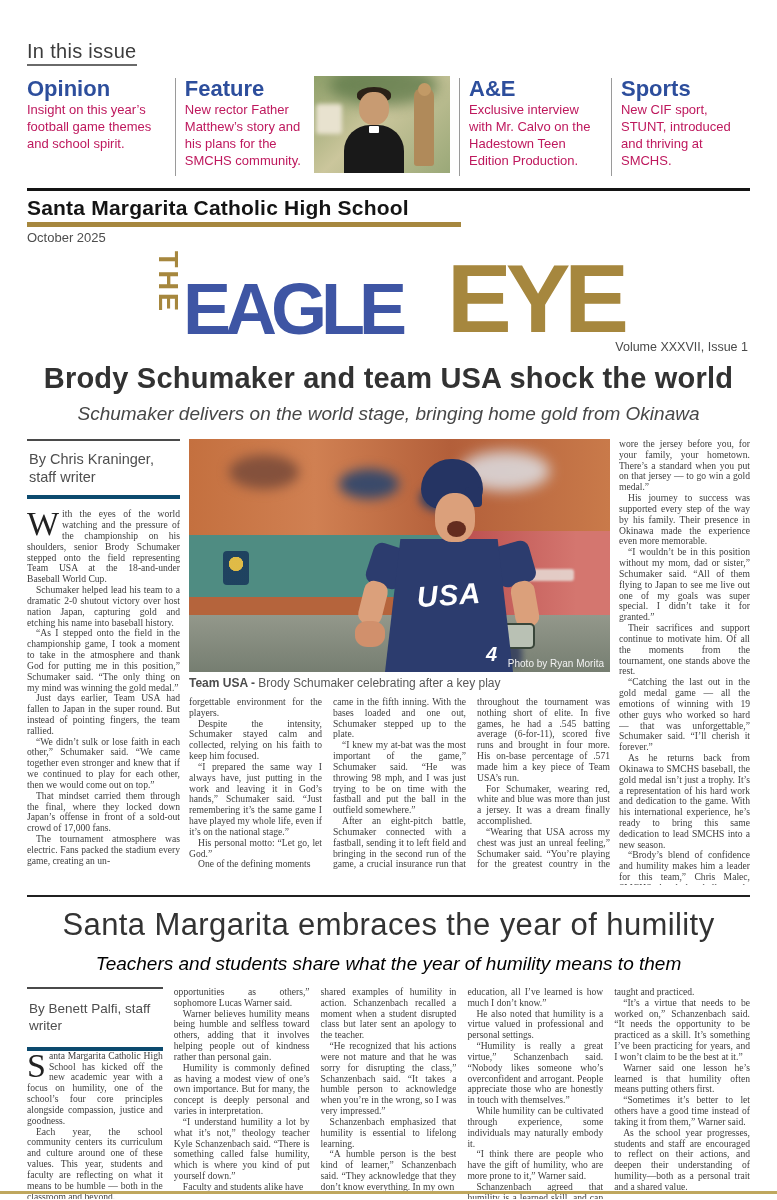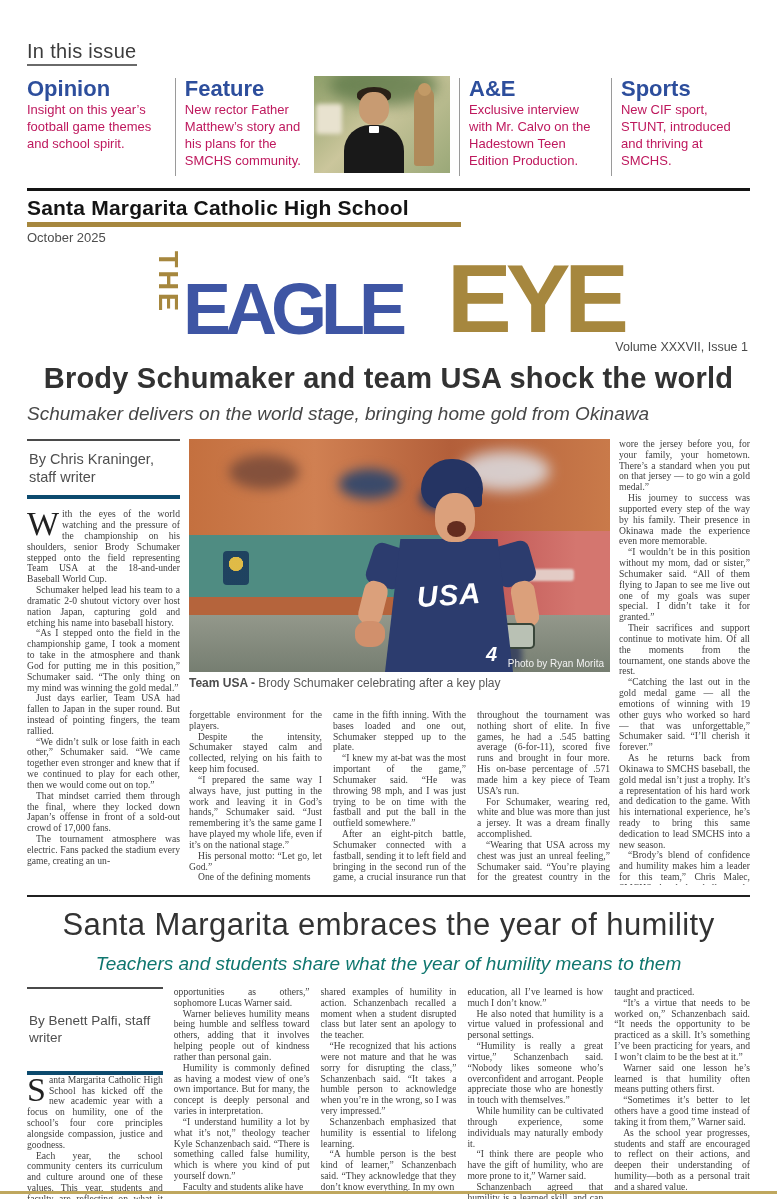--- a/index.html
+++ b/index.html
@@ -53,36 +53,36 @@
     font-size:27px;letter-spacing:3px;height:84px;line-height:1;margin:0 2px 2px 0}
   .m-eagle{font-size:72px;font-weight:bold;color:var(--mblue);
     letter-spacing:-6px;line-height:.78}
   .m-eye{font-size:97px;font-weight:bold;color:var(--gold);
     letter-spacing:-6px;line-height:.78;margin-left:46px}
   .volume{text-align:right;font-size:12.5px;color:#4a4a4a;margin-top:3px;padding-right:2px}
 
   
   .h1-head{font-size:29px;font-weight:bold;color:#323232;text-align:center;
     margin-top:8px;letter-spacing:.2px}
-  .h1-sub{font-size:19px;font-style:italic;color:#474747;text-align:left;margin-top:8px}
+  .h1-sub{font-size:19px;font-style:italic;color:#474747;text-align:center;margin-top:8px}
 
   
   .byline-box{border-top:2px solid #4a4a4a;border-bottom:4px solid #0c4a6e;
     padding:9px 2px;font-size:14.5px;color:#4e4e4e;line-height:1.25}
   .serif p{font-family:"Liberation Serif",serif;font-size:9.6px;line-height:1.13;
     color:var(--body);text-align:justify}
   .serif p:not(:first-child){text-indent:9px}
   p.dc::first-letter{float:left;font-size:34px;line-height:26px;
     padding:2px 3px 0 0;color:#222}
 
   .article1{display:flex;margin-top:14px;height:446px;overflow:hidden}
   .a1c1{width:153px;flex:0 0 auto}
   .a1c1 .serif{margin-top:10px;height:360px;overflow:hidden}
   .a1mid{width:421px;flex:0 0 auto;margin:0 9px 0 9px}
-  .midcols{display:flex;margin-top:20px;height:172px;overflow:hidden}
+  .midcols{display:flex;margin-top:7px;height:172px;overflow:hidden}
   .midcols .serif{flex:1}
   .midcols .serif + .serif{margin-left:11px}
   .a1c5{flex:1;overflow:hidden}
   .caption{font-size:12px;color:#585858;margin-top:4px}
   .caption b{color:#4c4c4c}
 
   
   .photo1{position:relative;width:421px;height:233px;overflow:hidden;background:#b5643c}
   .photo1 i{position:absolute;display:block}
   .ph-stands{inset:0 0 auto 0;height:96px;
@@ -124,25 +124,25 @@
     border-radius:10px;transform:rotate(-10deg)}
   .pl-guard{left:300px;top:184px;width:46px;height:26px;background:#b9c1b4;
     border:2px solid #39463a;border-radius:5px}
   .pl-pants{left:212px;top:226px;width:100px;height:8px;background:#e9e7de}
   .ph-credit{position:absolute;right:6px;bottom:3px;color:#f2f2f2;font-size:10px}
 
   
   .rule2{height:2px;background:#202020;margin-top:10px}
   .h2-head{font-size:31px;font-weight:normal;color:#333;text-align:center;
     margin-top:10px;letter-spacing:.4px}
-  .h2-sub{font-size:19px;font-style:italic;color:#0f766e;text-align:center;margin-top:10px}
+  .h2-sub{font-size:19px;font-style:italic;color:#000000;text-align:center;margin-top:10px}
   .article2{display:flex;margin-top:12px;height:212px;overflow:hidden}
   .a2col{flex:1;overflow:hidden}
   .a2col + .a2col{margin-left:11px}
-  .a2col .byline-box{font-size:13.5px;padding:24px 2px}
+  .a2col .byline-box{font-size:13.5px;padding:12px 2px}
   .a2col .serif{margin-top:0}
 
   
   .footer{margin-top:9px;background:var(--yellow);border:2px solid #bcab4e;
     height:40px;display:flex;align-items:center;padding:0 10px}
   .bottom-rule{position:absolute;left:0;right:0;bottom:6px;height:3px;background:#bfa75e}
 </style>
 </head>
 <body>
 

